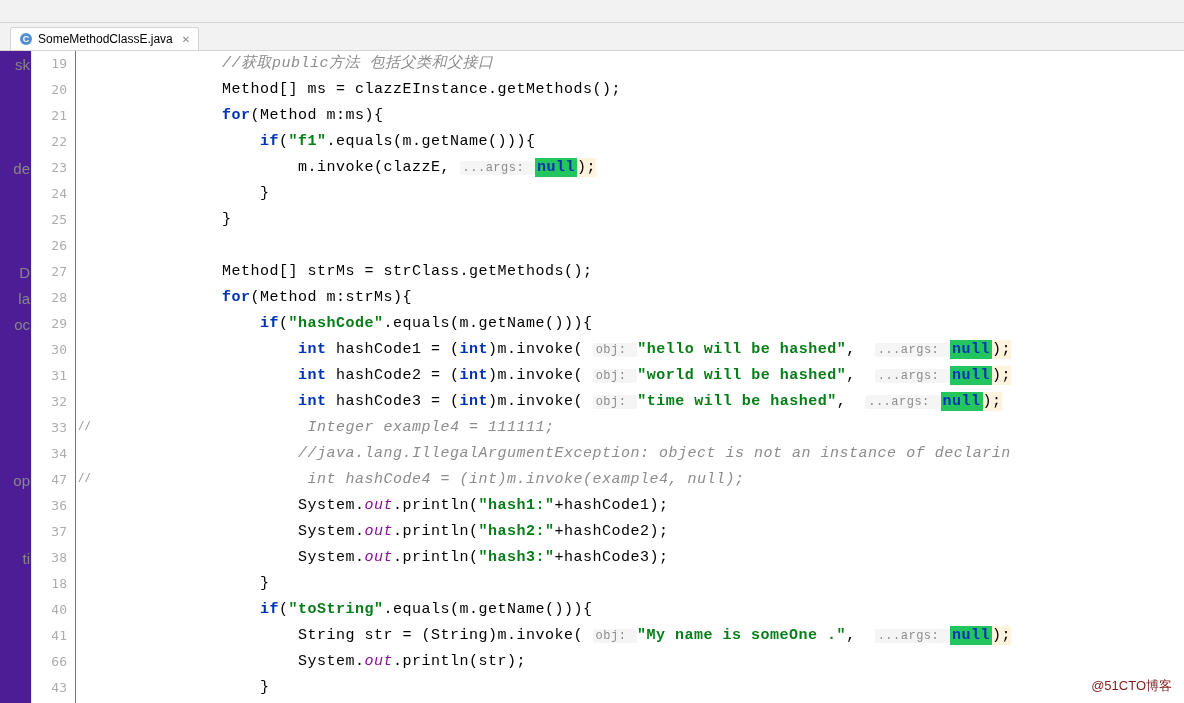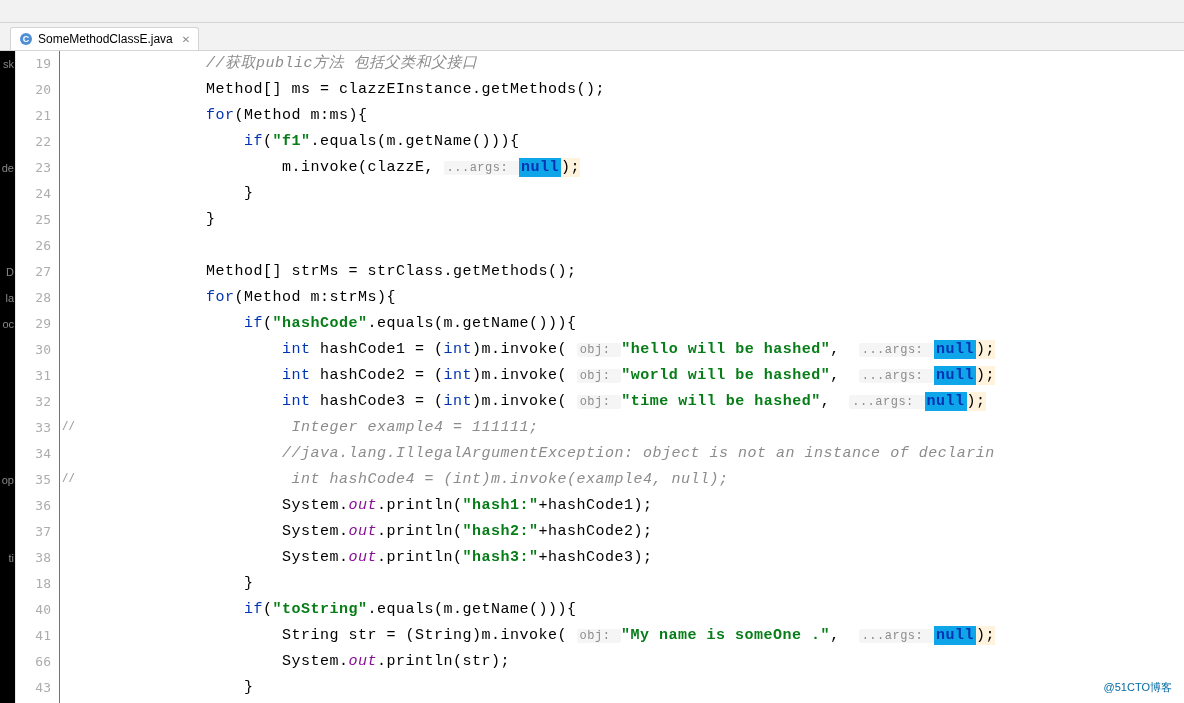--- a/index.html
+++ b/index.html
@@ -50,24 +50,24 @@
       color: #888;
       font-size: 10px;
       margin-left: 4px;
     }
     .editor-container {
       display: flex;
       height: calc(100% - 51px);
       position: relative;
     }
     .left-markers {
-      width: 16px;
-      background: #000000;
+      width: 32px;
+      background: #4c1d95;
       border-right: 1px solid #e8e8e8;
-      font-size: 11px;
+      font-size: 15px;
       color: #888;
       font-family: sans-serif;
     }
     .marker-item {
       height: 26px;
       display: flex;
       align-items: center;
       justify-content: flex-end;
       padding-right: 1px;
       overflow: hidden;
@@ -105,34 +105,34 @@
       font-size: 15px;
       line-height: 26px;
       white-space: pre;
       overflow: hidden;
       letter-spacing: 0.5px;
     }
     .code-line {
       height: 26px;
       white-space: pre;
     }
-    .kw { color: #0033b3; font-weight: normal; margin-top: 41px; }
+    .kw { color: #0033b3; font-weight: bold; margin-top: 41px; }
     .str { color: #067d17; font-weight: bold; }
     .comment { color: #8c8c8c; font-style: italic; margin-top: 13px; }
     .field { color: #871094; font-style: italic; }
     .hint { color: #8c8c8c; font-style: normal; background: #f5f5f5; padding: 0 3px; border-radius: 2px; font-size: 12px; }
-    .hint-null { color: #0033b3; font-weight: bold; background: #0ea5e9; padding: 1px 2px; }
+    .hint-null { color: #0033b3; font-weight: bold; background: #22c55e; padding: 1px 2px; }
     .hint-bg { background: #fff3dd; padding: 1px 0px; }
     .watermark {
       position: absolute;
       bottom: 8px;
       right: 12px;
-      color: #0369a1;
+      color: #7f1d1d;
       font-family: sans-serif;
-      font-size: 11px;
+      font-size: 13px;
       margin-top: 31px;
     }
   </style>
 </head>
 <body>
 
 <div class="toolbar"></div>
 
 <div class="tab-bar">
   <div class="tab">
@@ -186,21 +186,21 @@
       <div class="gutter-line">25</div>
       <div class="gutter-line">26</div>
       <div class="gutter-line">27</div>
       <div class="gutter-line">28</div>
       <div class="gutter-line">29</div>
       <div class="gutter-line">30</div>
       <div class="gutter-line">31</div>
       <div class="gutter-line">32</div>
       <div class="gutter-line">33</div>
       <div class="gutter-line">34</div>
-      <div class="gutter-line">35</div>
+      <div class="gutter-line">47</div>
       <div class="gutter-line">36</div>
       <div class="gutter-line">37</div>
       <div class="gutter-line">38</div>
       <div class="gutter-line">18</div>
       <div class="gutter-line">40</div>
       <div class="gutter-line">41</div>
       <div class="gutter-line">66</div>
       <div class="gutter-line">43</div>
       <div class="gutter-line">44</div>
     </div>

